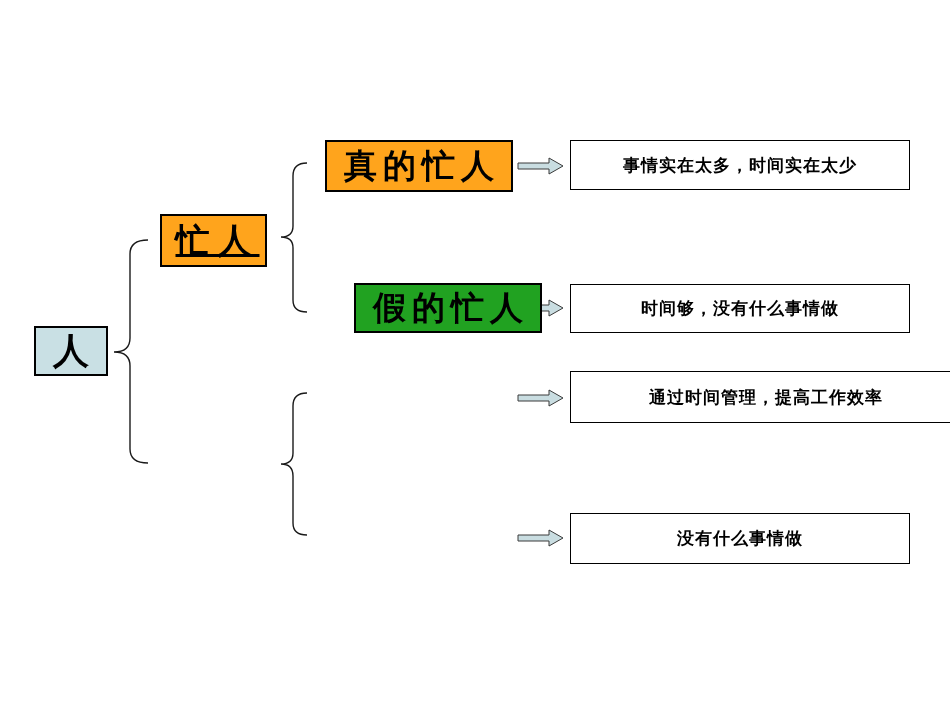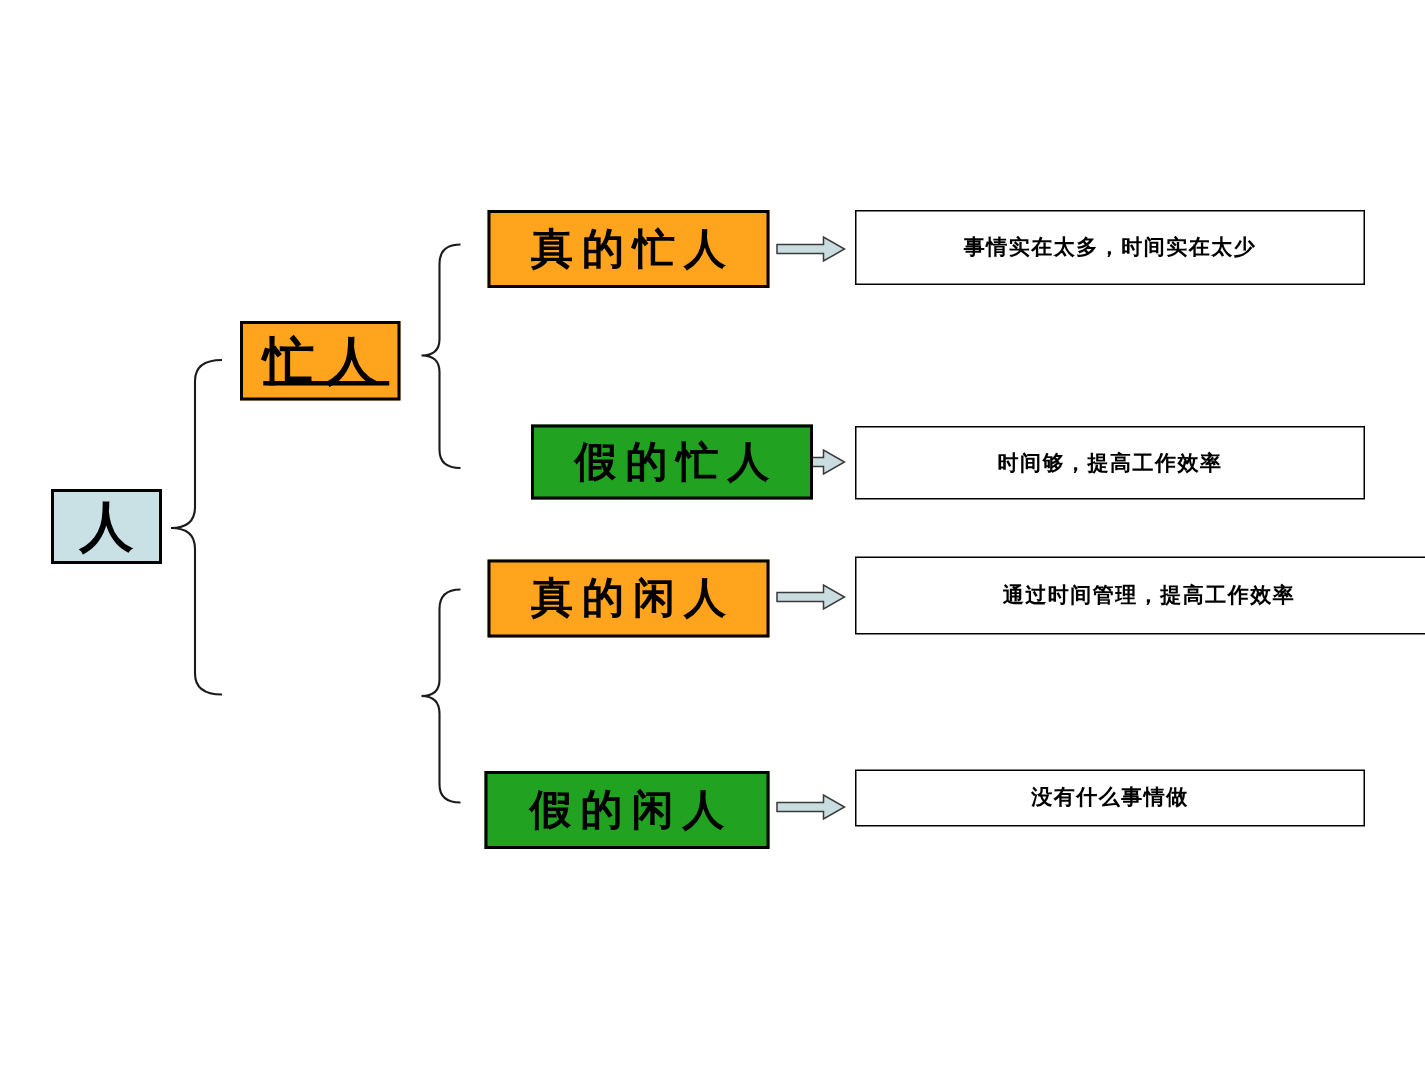--- a/index.html
+++ b/index.html
@@ -28,44 +28,44 @@
     border: 2px solid #000000;
     font-size: 36px; font-weight: 900;
   }
   .branch-box {
     border: 2px solid #000000;
     font-size: 34px; font-weight: 900;
     letter-spacing: 8px; text-indent: 8px; text-decoration: underline;
   }
   .leaf-box {
     border: 2px solid #000000;
-    font-size: 28px; font-weight: 900;
+    font-size: 33px; font-weight: 900;
     letter-spacing: 6px; text-indent: 6px;
   }
   .fill-orange { background: #ffa41c; }
   .fill-green  { background: #21a221; }
   .note-box {
     background: #ffffff;
     border: 1.5px solid #000000;
     font-family: "DejaVu Serif", serif;
-    font-size: 14px; font-weight: 600;
+    font-size: 17px; font-weight: 600;
     letter-spacing: 1px;
   }
   
   #root-person   { left: 34px;  top: 326px; width: 74px;  height: 50px; }
   #branch-busy   { left: 160px; top: 214px; width: 107px; height: 53px; }
   #branch-idle   { left: 162px; top: 439px; width: 105px; height: 52px; }
   #leaf-true-busy  { left: 325px; top: 140px; width: 188px; height: 52px; }
   #leaf-fake-busy  { left: 325px; top: 283px; width: 188px; height: 50px; margin-left: 29px; }
   #leaf-true-idle  { left: 325px; top: 373px; width: 188px; height: 52px; }
   #leaf-fake-idle  { left: 323px; top: 514px; width: 190px; height: 52px; }
   #note-true-busy  { left: 570px; top: 140px; width: 340px; height: 50px; }
   #note-fake-busy  { left: 570px; top: 284px; width: 340px; height: 49px; }
   #note-true-idle  { left: 570px; top: 371px; width: 392px; height: 52px; }
-  #note-fake-idle  { left: 570px; top: 513px; width: 340px; height: 38px; }
+  #note-fake-idle  { left: 570px; top: 513px; width: 340px; height: 51px; }
 </style>
 </head>
 <body>
 
 <div id="slide">
 
   <svg id="connector-layer" viewBox="0 0 950 713" xmlns="http://www.w3.org/2000/svg">
 
     <path class="brace" d="M 148,240 Q 130,240 130,254 L 130,338 Q 130,352 114,352 Q 130,352 130,366 L 130,449 Q 130,463 148,463"></path>
 
@@ -81,25 +81,23 @@
 
   <div id="root-person" class="node root-box">人</div>
 
   <div id="branch-busy" class="node branch-box fill-orange">忙人</div>
 
 
   <div id="leaf-true-busy" class="node leaf-box fill-orange">真的忙人</div>
 
   <div id="leaf-fake-busy" class="node leaf-box fill-green">假的忙人</div>
 
-  <div id="leaf-true-idle" class="node leaf-box fill-orange">真的闲人</div>
 
-  <div id="leaf-fake-idle" class="node leaf-box fill-green">假的闲人</div>
 
   <div id="note-true-busy" class="node note-box">事情实在太多，时间实在太少</div>
 
-  <div id="note-fake-busy" class="node note-box">时间够，提高工作效率</div>
+  <div id="note-fake-busy" class="node note-box">时间够，没有什么事情做</div>
 
   <div id="note-true-idle" class="node note-box">通过时间管理，提高工作效率</div>
 
   <div id="note-fake-idle" class="node note-box">没有什么事情做</div>
 
 </div>
 
 </body></html>

